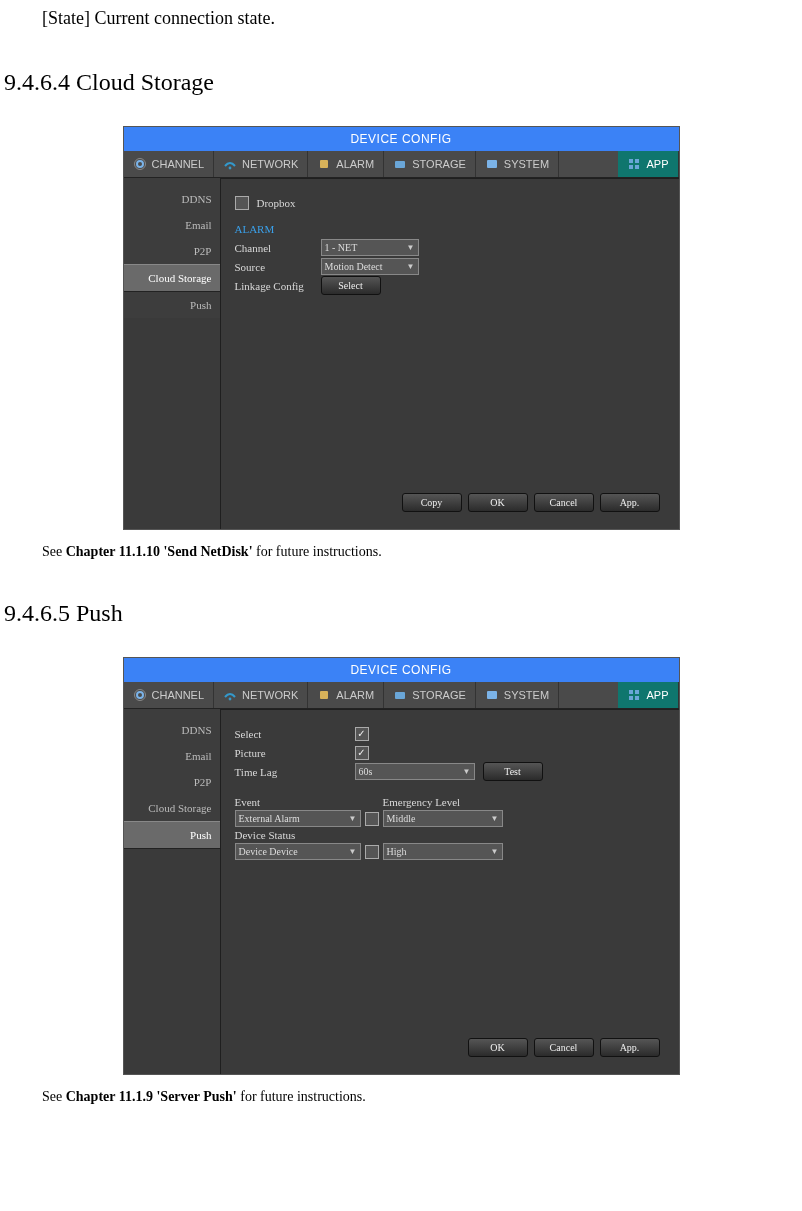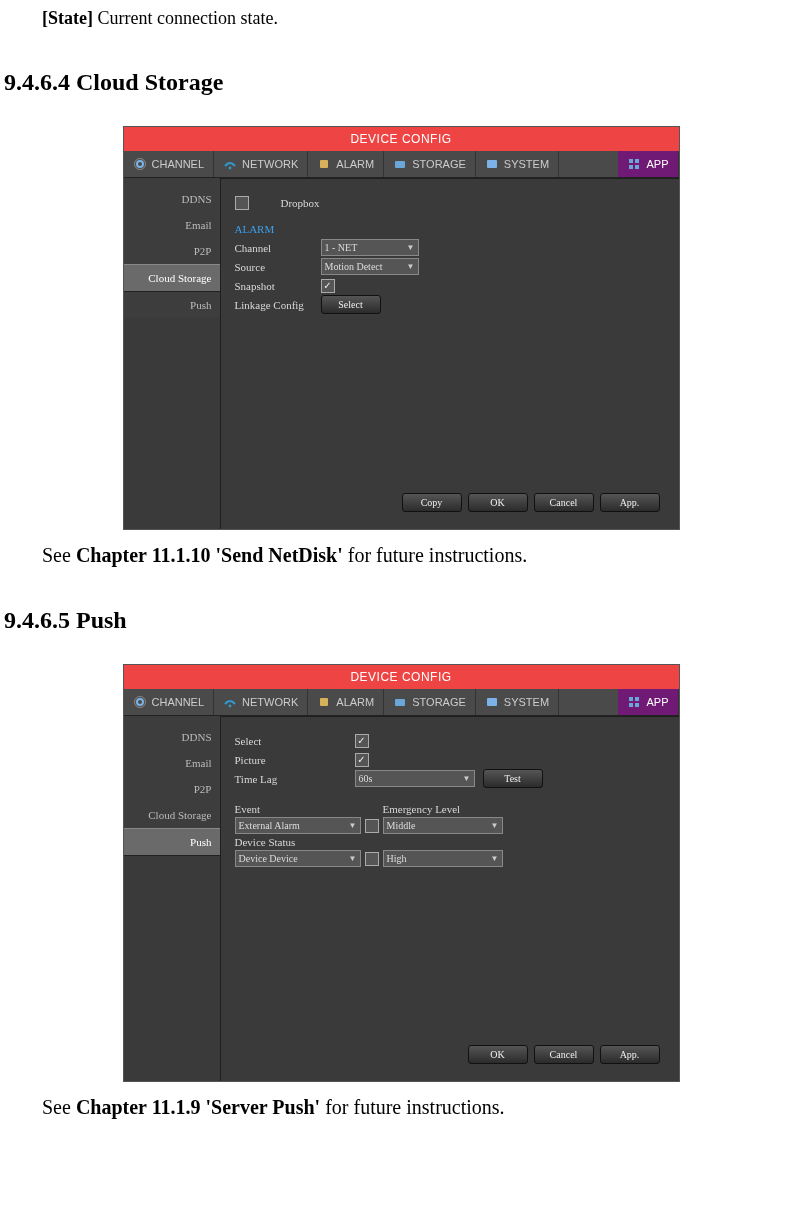--- a/index.html
+++ b/index.html
@@ -5,37 +5,37 @@
   body {
     font-family: "Times New Roman", serif;
     font-size: 18px;
     color: #000;
     background: #fff;
     margin: 0;
     padding: 8px 0 30px 0;
     width: 802px;
   }
   .state-line { margin: 0 0 10px 42px; }
-  .state-bold { font-weight: bold; }
-  h2.section { font-size: 24px; font-weight: bold; margin: 40px 0 30px 4px; }
-  .caption { margin: 14px 0 0 42px; font-size: 20px; }
+  .state-bold { font-weight: normal; }
+  h2.section { font-size: 24px; font-weight: normal; margin: 40px 0 30px 4px; }
+  .caption { margin: 14px 0 0 42px; font-size: 14px; }
   .caption b { font-weight: bold; }
 
   
   .panel {
     width: 555px;
     margin: 0 auto 0 auto;
     background: #3a3a3a;
     color: #c9c9c9;
     font-family: Arial, Helvetica, sans-serif;
     font-size: 11px;
     border: 1px solid #555;
   }
   .panel-title {
-    background: #ef4444;
+    background: #3b82f6;
     color: #fff;
     text-align: center;
     font-size: 12px;
     padding: 5px 0;
     letter-spacing: 0.5px;
   }
   .tabstrip {
     display: flex;
     background: #4a4a4a;
     border-bottom: 1px solid #222;
@@ -46,21 +46,21 @@
     display: flex;
     align-items: center;
     gap: 5px;
     padding: 0 9px;
     color: #ccc;
     font-size: 11px;
     border-right: 1px solid #333;
     background: #4a4a4a;
   }
   .tab.active {
-    background: #701a75;
+    background: #0f766e;
     color: #fff;
     align-items: center;
   }
   .tab .ticon { width: 14px; height: 14px; display:flex; align-items:center; justify-content:center; }
 
   .body2 {
     display: flex;
     min-height: 310px;
     flex-direction: row;
     align-items: flex-start;
@@ -86,21 +86,21 @@
   .content2 {
     flex: 1;
     background: #3a3a3a;
     border-top: 1px solid #1f1f1f;
     border-left: 1px solid #1f1f1f;
     padding: 14px 12px 10px 14px;
     position: relative;
     display:flex;
     flex-direction: column;
   }
-  .row { display:flex; align-items:center; height:20px;gap:24px; }
+  .row { display:flex; align-items:center; height:20px; }
   .lbl { color:#d8d8d8; font-size:11px; }
   .cbox {
     width:12px; height:12px; border:1px solid #aaa; background:#555;
     display:inline-flex; align-items:center; justify-content:center;
     margin-right:8px; font-size:10px; color:#eee;
   }
   .cbox.checked::after { content:"✓"; font-size:10px; line-height:10px; }
   .tinput {
     border:1px solid #888; background:#555; height:14px; width:90px;
   }
@@ -225,24 +225,20 @@
           </span>
         </div>
       <div class="field-row">
           <span class="field-label">Source</span>
           <span class="select2">
             <span>Motion Detect</span>
             <span class="arrow">▼</span>
           </span>
         </div>
       <div class="field-row">
-          <span class="field-label">Snapshot</span>
-          <span class="cbox checked" style="margin:0"></span>
-        </div>
-      <div class="field-row">
           <span class="field-label">Linkage Config</span>
           <span class="btn2">Select</span>
         </div>
 
       <div class="footer-btns">
         <span class="btn2">Copy</span>
         <span class="btn2">OK</span>
         <span class="btn2">Cancel</span>
         <span class="btn2">App.</span>
       </div>

